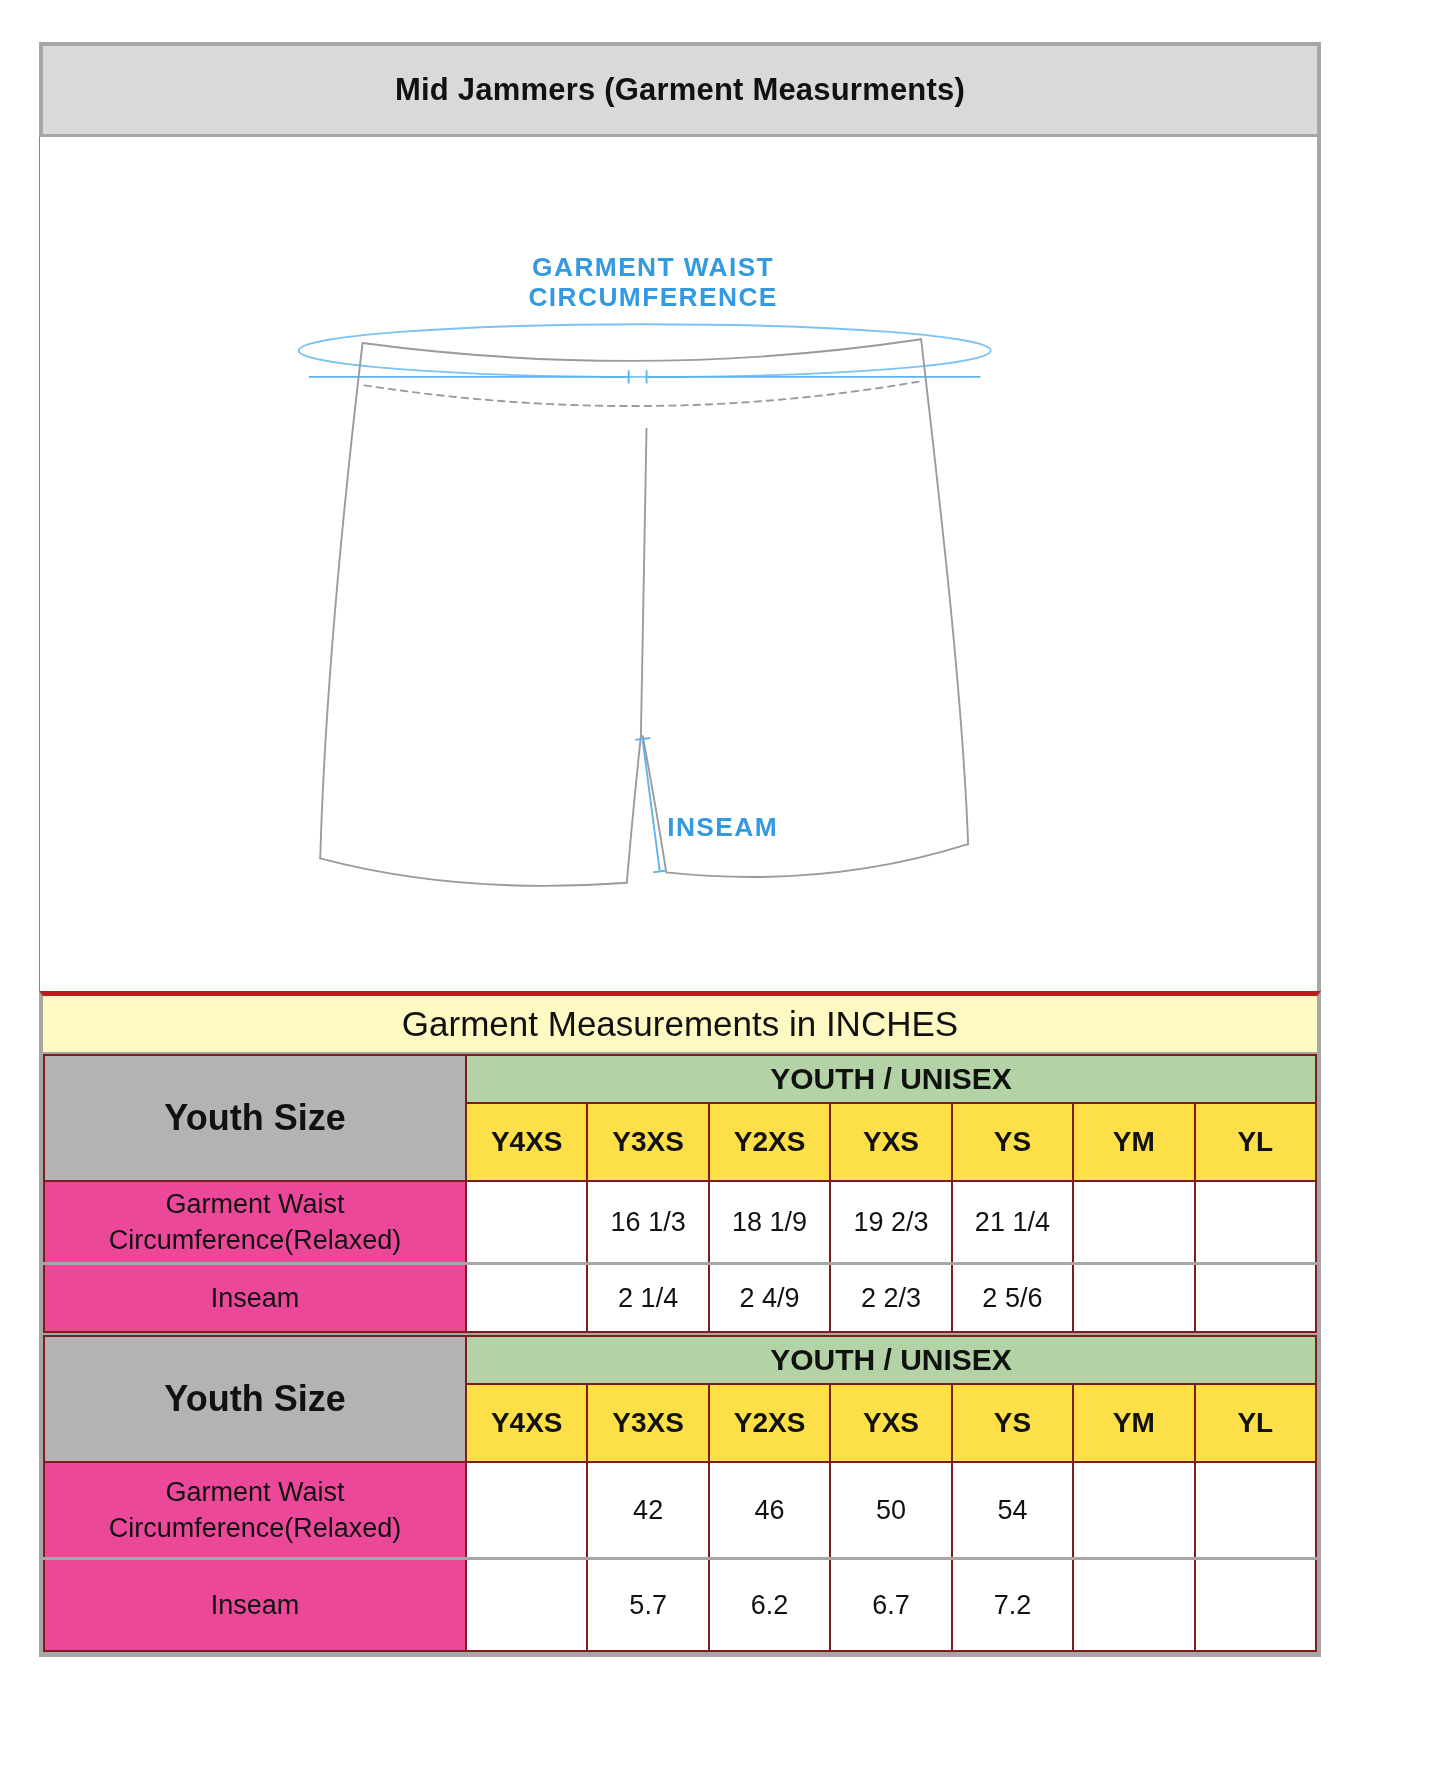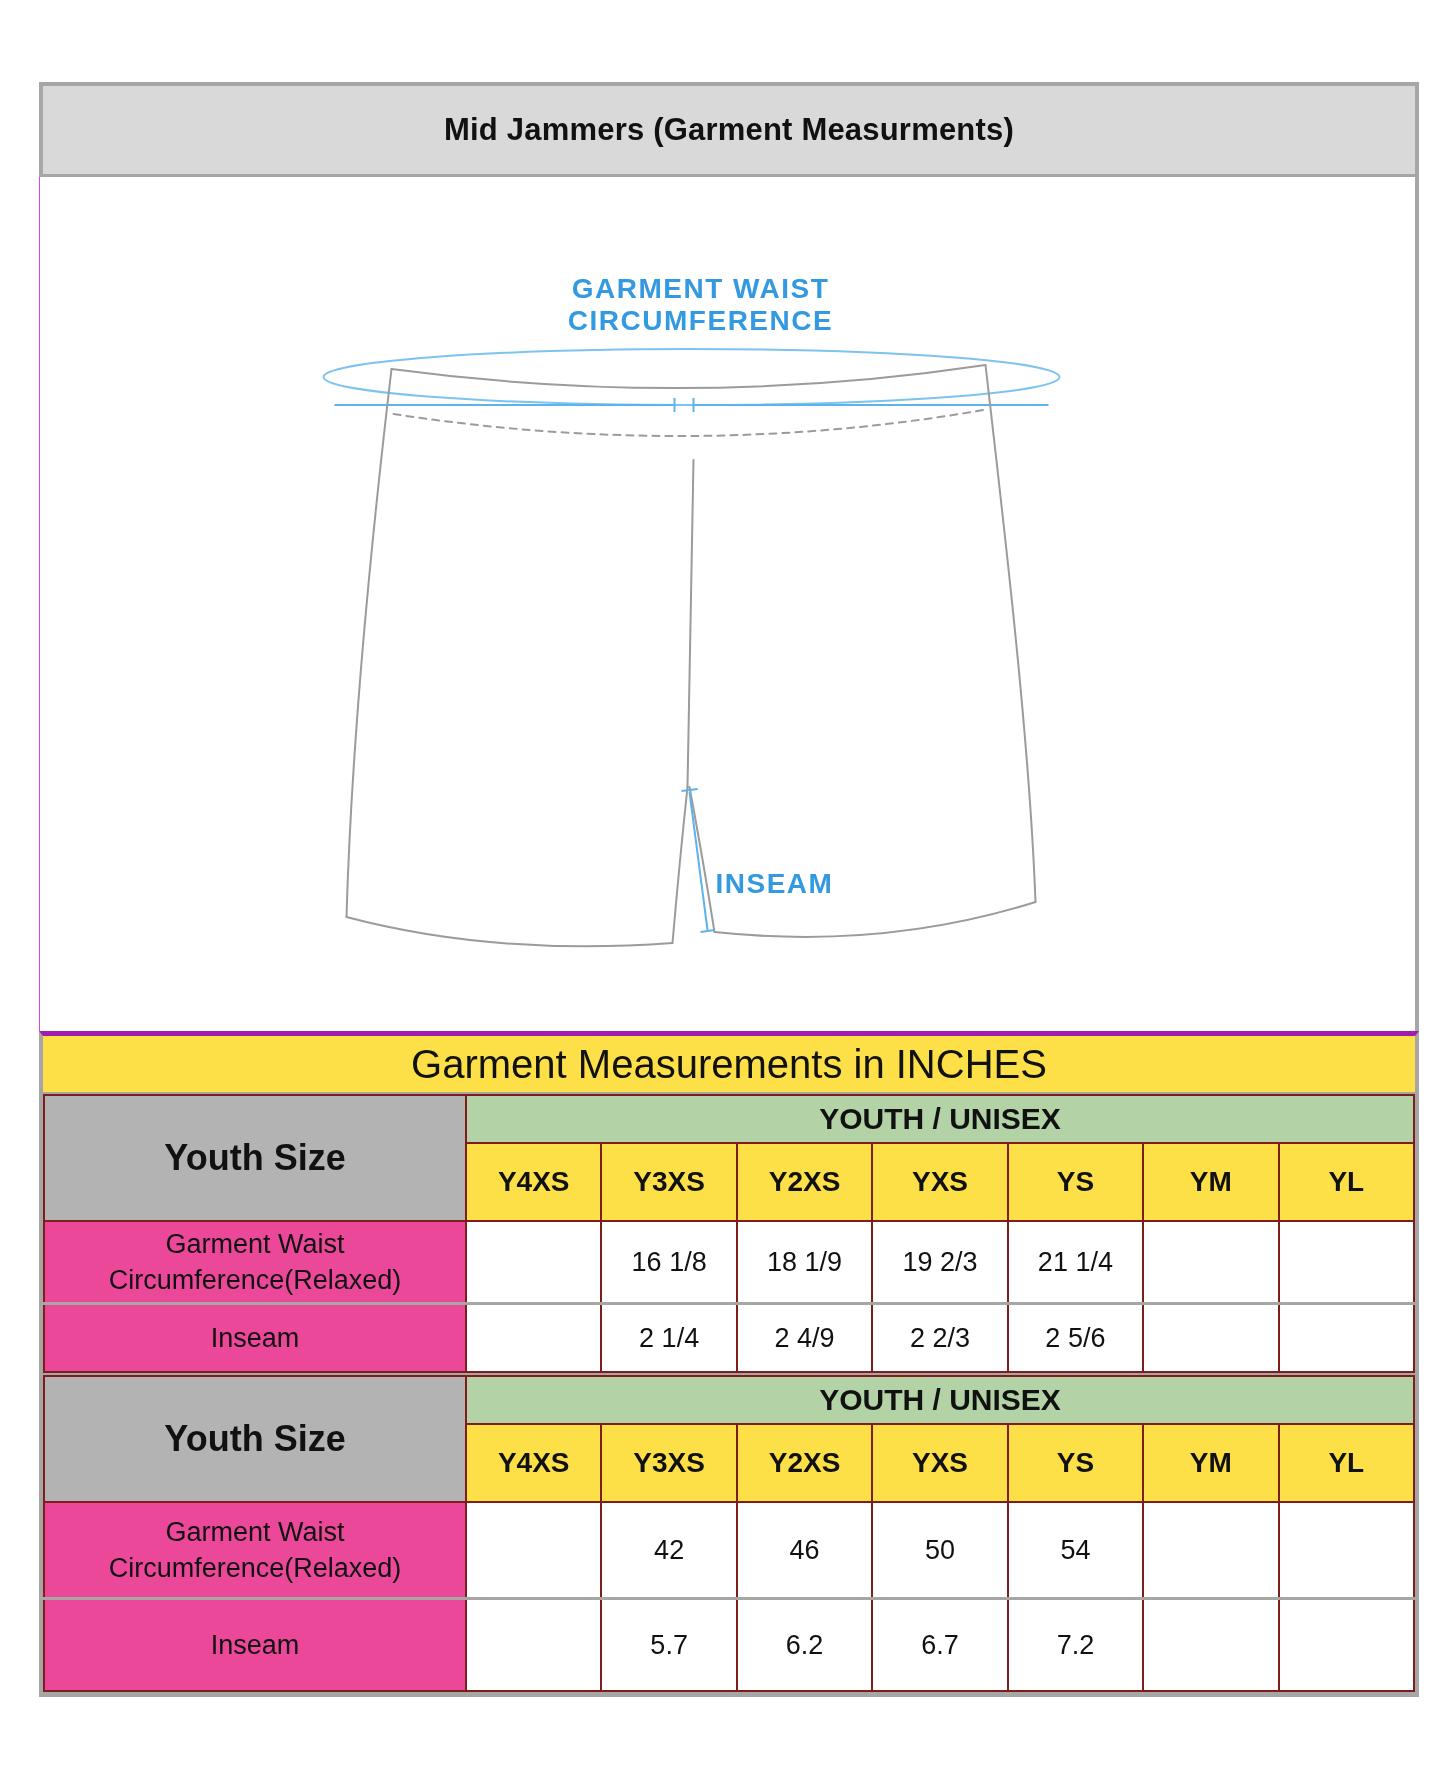--- a/index.html
+++ b/index.html
@@ -1,20 +1,20 @@
 <!DOCTYPE html>
 <html><head>
 <meta charset="utf-8">
 <style>
   html,body { margin:0; padding:0; background:#ffffff; }
   body {
     width:1445px; height:1774px; position:relative;
     font-family:"Liberation Sans", sans-serif; color:#111;
   }
-  .sheet { position:absolute; left:39px; top:42px; width:1380px;margin-top:40px; }
+  .sheet { position:absolute; left:39px; top:42px; width:1282px; }
 
   
   .titlebar {
     background:#d9d9d9;
     border:4px solid #a6a6a6;
     border-bottom:3px solid #a6a6a6;
     height:88px;
     display:flex; align-items:center; justify-content:center;
     font-weight:bold; font-size:31px; letter-spacing:0.2px;
   }
@@ -27,24 +27,24 @@
   .diagram svg { display:block; width:100%; height:100%; }
   .blue-label {
     font-family:"Liberation Sans", sans-serif;
     font-weight:bold; font-size:28px; letter-spacing:1.5px;
     fill:#3399e0;
   }
 
   
   .band {
     border-left:4px solid #a6a6a6; border-right:4px solid #a6a6a6;
-    border-top:5px solid #a21caf;
-    background:#fde047; height:56px;
+    border-top:5px solid #b91c1c;
+    background:#fef9c3; height:56px;
     display:flex; align-items:center; justify-content:center;
-    font-size:40px;
+    font-size:35px;
   }
 
   
   .tablewrap {
     border-left:4px solid #a6a6a6; border-right:4px solid #a6a6a6;
     border-top:2px solid #a6a6a6;
   }
   .tablewrap.last { border-bottom:5px solid #a6a6a6; }
   table.size {
     border-collapse:collapse; width:100%; table-layout:fixed;
@@ -139,21 +139,21 @@
         <th class="size-h">Y3XS</th>
         <th class="size-h">Y2XS</th>
         <th class="size-h">YXS</th>
         <th class="size-h">YS</th>
         <th class="size-h">YM</th>
         <th class="size-h">YL</th>
       </tr>
       <tr class="waist">
         <td class="rowlabel">Garment Waist Circumference(Relaxed)</td>
         <td class="val"></td>
-        <td class="val">16 1/8</td>
+        <td class="val">16 1/3</td>
         <td class="val">18 1/9</td>
         <td class="val">19 2/3</td>
         <td class="val">21 1/4</td>
         <td class="val"></td>
         <td class="val"></td>
       </tr>
       <tr class="inseam">
         <td class="rowlabel">Inseam</td>
         <td class="val"></td>
         <td class="val">2 1/4</td>

